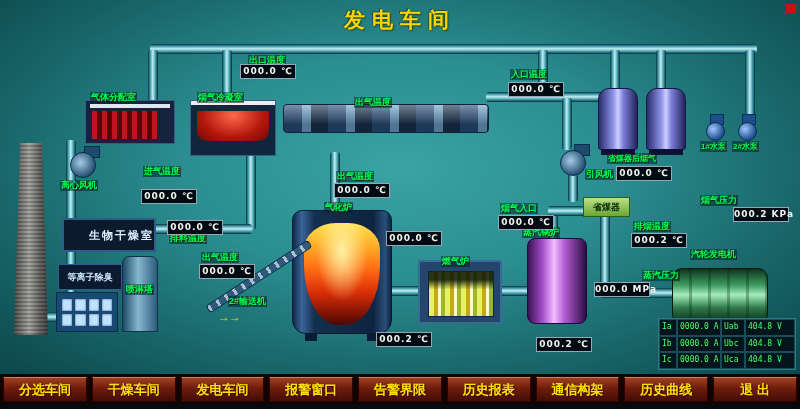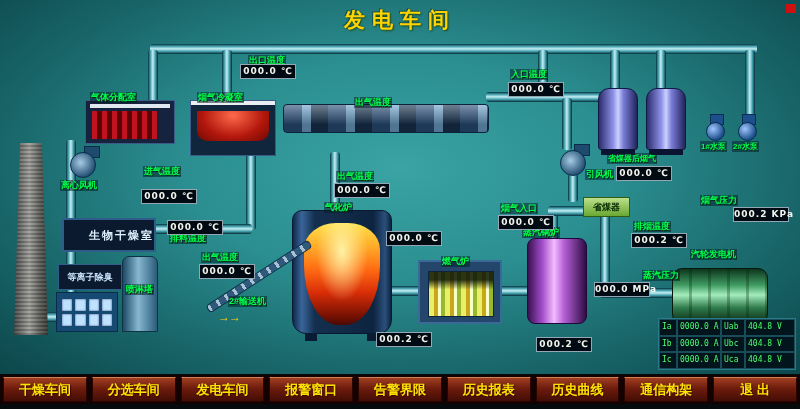--- a/index.html
+++ b/index.html
@@ -236,23 +236,23 @@
     <span class="lbl" style="left:596px;top:270px;margin-left:46px;">蒸汽压力</span>
     <div class="disp" style="left:594px;top:282px;">000.0 MPa</div>
 
     <div class="disp" style="left:386px;top:231px;">000.0 ℃</div>
     <div class="disp" style="left:376px;top:332px;">000.2 ℃</div>
     <div class="disp" style="left:536px;top:337px;">000.2 ℃</div>
 
   </div>
 
   <div class="menu">
+    <button>分选车间</button>
     <button>干燥车间</button>
-    <button>分选车间</button>
     <button>发电车间</button>
     <button>报警窗口</button>
     <button>告警界限</button>
     <button>历史报表</button>
+    <button>通信构架</button>
     <button>历史曲线</button>
-    <button>通信构架</button>
     <button>退 出</button>
   </div>
 </div>
 
 </body></html>

